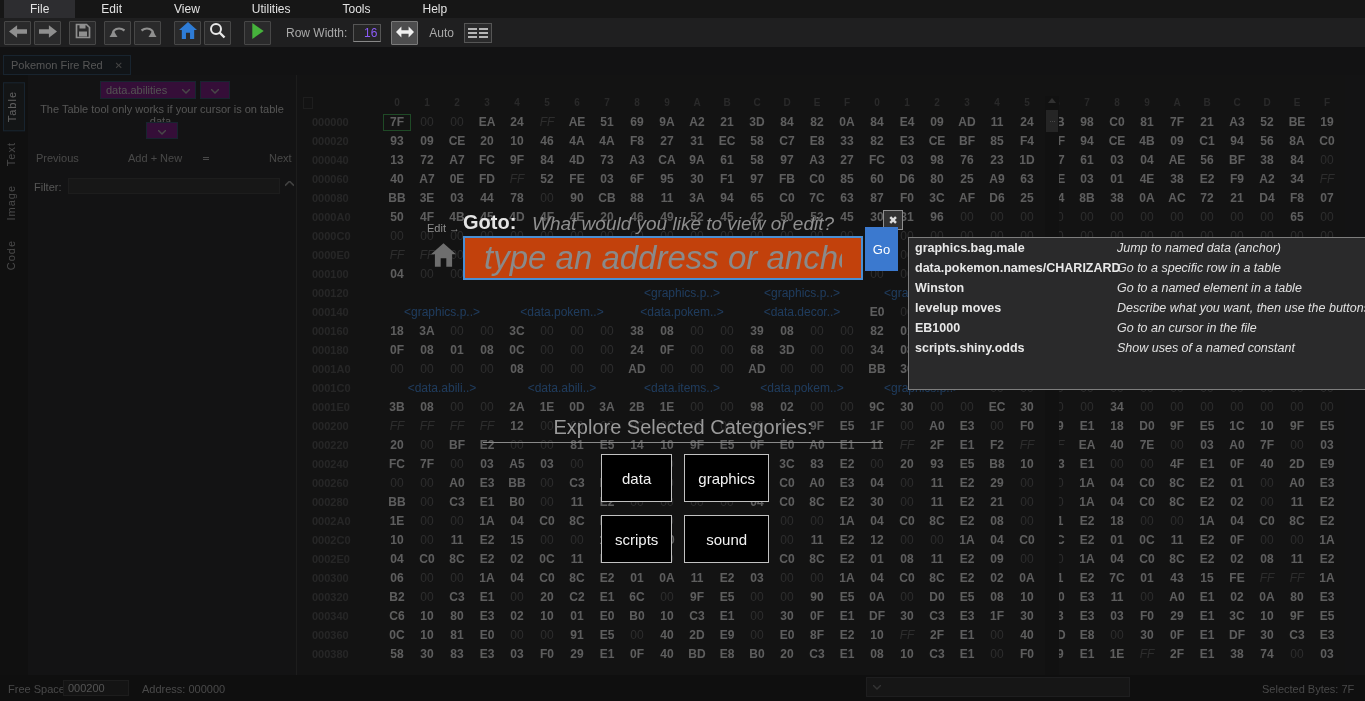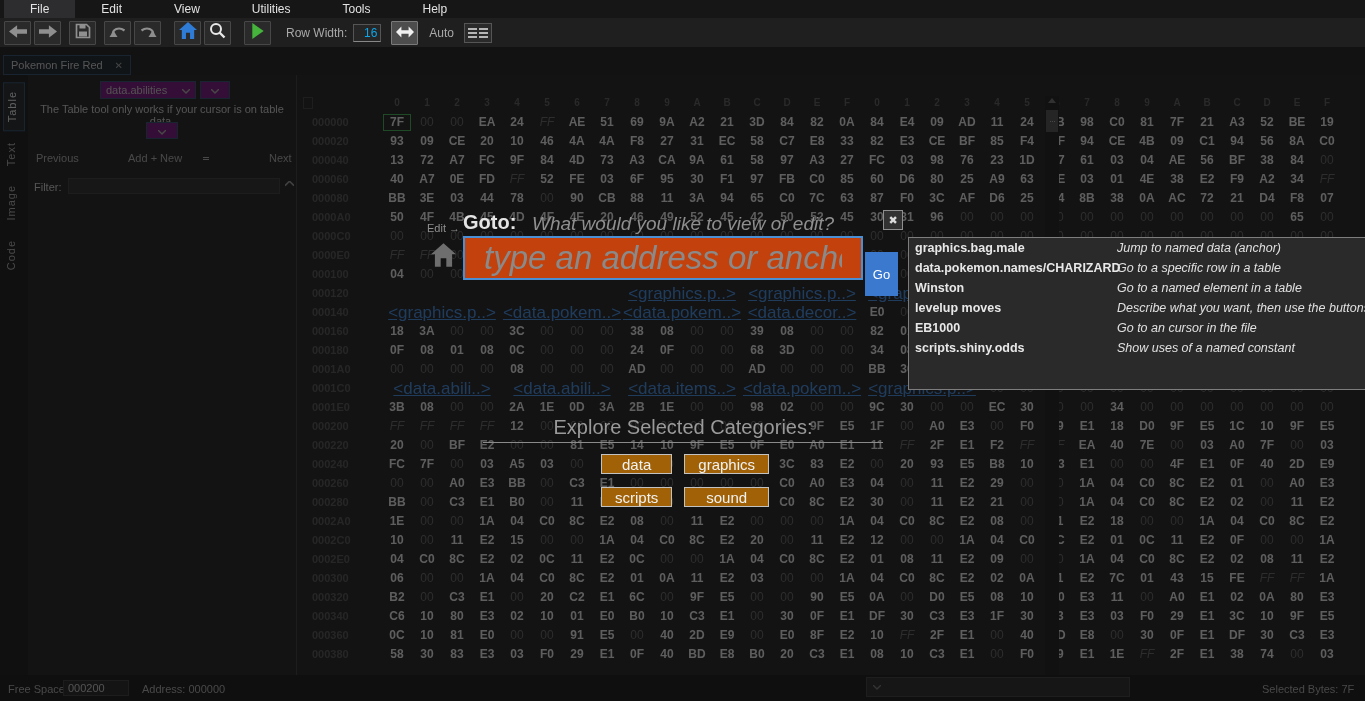--- a/index.html
+++ b/index.html
@@ -14,21 +14,21 @@
   .menu-item.active{background:#2d2d30;}
 
   
   #toolbar{position:absolute;top:18px;left:0;width:1365px;height:29px;background:#1f1f20;
            display:flex;align-items:center;padding-left:4px;z-index:10;}
   .tbtn{width:27px;height:24px;border:1px solid #474747;background:#2a2a2b;border-radius:1px;
         display:flex;align-items:center;justify-content:center;margin-right:3px;flex:0 0 auto;}
   .tsp{width:5px;flex:0 0 auto;}
   .tlabel{color:#a9a9a9;font-size:12px;margin:0 6px 0 12px;}
   #row-width-input{width:28px;height:18px;background:#262626;border:1px solid #555;border-bottom:1px solid #888;
-        color:#0ea5e9;font-size:12px;text-align:right;padding:4px 3px;font-family:"Liberation Sans",sans-serif;}
+        color:#8b5cf6;font-size:12px;text-align:right;padding:4px 3px;font-family:"Liberation Sans",sans-serif;}
   #resize-btn{background:#4d4d4e;border:1px solid #7a7a7a;}
   #auto-label{margin-left:8px;}
   #auto-lines{width:28px;height:20px;border:1px solid #555;background:#2a2a2b;display:flex;align-items:center;justify-content:center;gap:2px;margin-left:4px;}
   .lines-col{display:flex;flex-direction:column;gap:2px;}
   .lines-col i{display:block;width:9px;height:2px;background:#b5b5b5;}
 
   
   #tabbar{position:absolute;top:47px;left:0;width:1365px;height:28px;background:#222224;}
   #rom-tab{position:absolute;left:3px;top:8px;width:128px;height:20px;background:#1f262d;
            border:1px solid #2f4a63;color:#b5b5b5;font-size:11px;display:flex;align-items:center;padding:0 7px;}
@@ -64,21 +64,21 @@
   #hex-area{position:absolute;left:300px;top:0;width:1045px;height:600px;background:#242425;}
   #hex-corner{position:absolute;left:3px;top:22px;width:10px;height:12px;border:1px solid #3c3c3c;}
   #hex-header{position:absolute;left:82px;top:22px;display:flex;}
   .hcol{width:30px;text-align:center;color:#555;font-size:10px;font-weight:700;}
   #hex-rows{position:absolute;left:0;top:38px;}
   .hrow{display:flex;height:19px;line-height:19px;}
   .haddr{width:82px;padding-left:12px;color:#4f4f4f;font-size:11px;font-weight:700;}
   .hcell{width:30px;text-align:center;font-size:12px;font-weight:700;color:#c9c9c9;}
   .hcell.z{color:#5e5e5e;font-weight:400;}
   .hcell.f{color:#5e5e5e;font-weight:400;font-style:italic;}
-  .hcell.ptr{width:120px;color:#3f7ec8;text-decoration:underline;font-size:17px;font-weight:400;
+  .hcell.ptr{width:120px;color:#3f7ec8;font-size:12px;font-weight:400;
              white-space:nowrap;overflow:hidden;}
   .hcell.cursor{outline:1px solid #3f9e4e;outline-offset:-2px;}
   #vscroll{position:absolute;left:1045px;top:21px;width:14px;height:579px;background:#202021;}
   #vscroll-up{position:absolute;left:3px;top:2px;width:0;height:0;border-left:4px solid transparent;
               border-right:4px solid transparent;border-bottom:5px solid #666;}
   #vscroll-thumb{position:absolute;left:1px;top:14px;width:12px;height:22px;background:#4c4c4d;
                  display:flex;align-items:center;justify-content:center;gap:1px;}
   #vscroll-thumb i{width:1px;height:1px;background:#999;display:block;}
 
   
@@ -99,34 +99,34 @@
   .dlg{position:absolute;z-index:60;}
   #goto-edit-label{left:427px;top:222px;font-size:11px;color:#8f8f8f;}
   #goto-title{left:463px;top:211px;font-size:20px;font-weight:700;color:#e4e4e4;}
   #goto-subtitle{left:532px;top:213px;font-size:19px;font-style:italic;color:#8f8f8f;}
   #goto-close{left:883px;top:210px;width:20px;height:20px;border:1px solid #8f8f8f;background:#323232;
               color:#dcdcdc;font-size:11px;line-height:18px;text-align:center;}
   #goto-home{left:431px;top:243px;}
   #goto-input{left:463px;top:236px;width:400px;height:44px;background:#c2410c;border:2px solid #4a8fd4;
               color:#cfcfcf;font-size:33px;font-style:italic;padding:0 19px;font-family:"Liberation Sans",sans-serif;}
   #goto-input::placeholder{color:#8a8a8a;font-style:italic;}
-  #goto-go{left:865px;top:252px;width:33px;height:44px;background:#3b79cf;border:none;color:#fff;
+  #goto-go{left:865px;top:227px;width:33px;height:44px;background:#3b79cf;border:none;color:#fff;
            font-size:13px;display:flex;align-items:center;justify-content:center;}
   #examples-panel{left:908px;top:237px;width:457px;height:153px;background:#2a2a2b;
                   border:1px solid #7d7d7d;border-right:none;overflow:hidden;}
   #examples-header{padding:4px 6px 2px 6px;color:#e0e0e0;font-size:12px;white-space:nowrap;}
   #examples-header .it{font-style:italic;}
   .ex-row{display:flex;padding:3px 6px;white-space:nowrap;}
   .ex-anchor{width:202px;flex:0 0 auto;font-weight:700;color:#e8e8e8;font-size:12.5px;}
   .ex-desc{font-style:italic;color:#e0e0e0;font-size:12.5px;}
   #explore-heading{left:483px;top:416px;width:400px;text-align:center;font-size:20px;color:#9a9a9a;}
   #explore-rule{left:483px;top:442px;width:400px;height:1px;background:#8a8a8a;}
   #category-grid{left:540px;top:454px;width:290px;display:grid;grid-template-columns:auto auto;
                  gap:13px 12px;justify-content:center;}
-  .cat-btn{min-width:69px;height:20px;background:#a16207;border:1px solid #c2c2c2;color:#f2f2f2;
+  .cat-btn{min-width:69px;height:48px;background:#000000;border:1px solid #c2c2c2;color:#f2f2f2;
            font-size:15px;display:flex;align-items:center;justify-content:center;padding:0 13px;}
 </style>
 </head>
 <body>
 
 <div id="app">
 
   <div id="menubar">
       <div class="menu-item active">File</div>
       <div class="menu-item">Edit</div>

